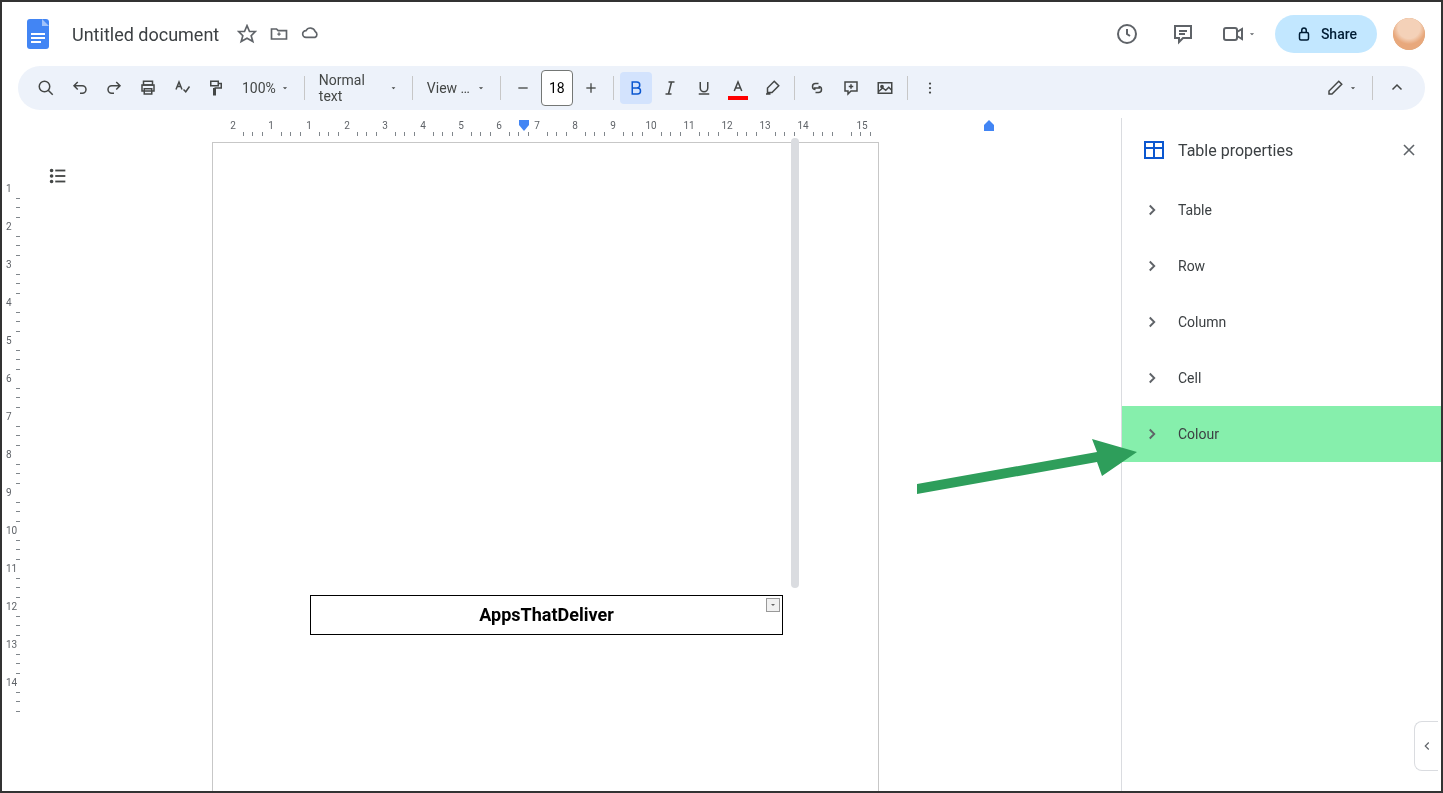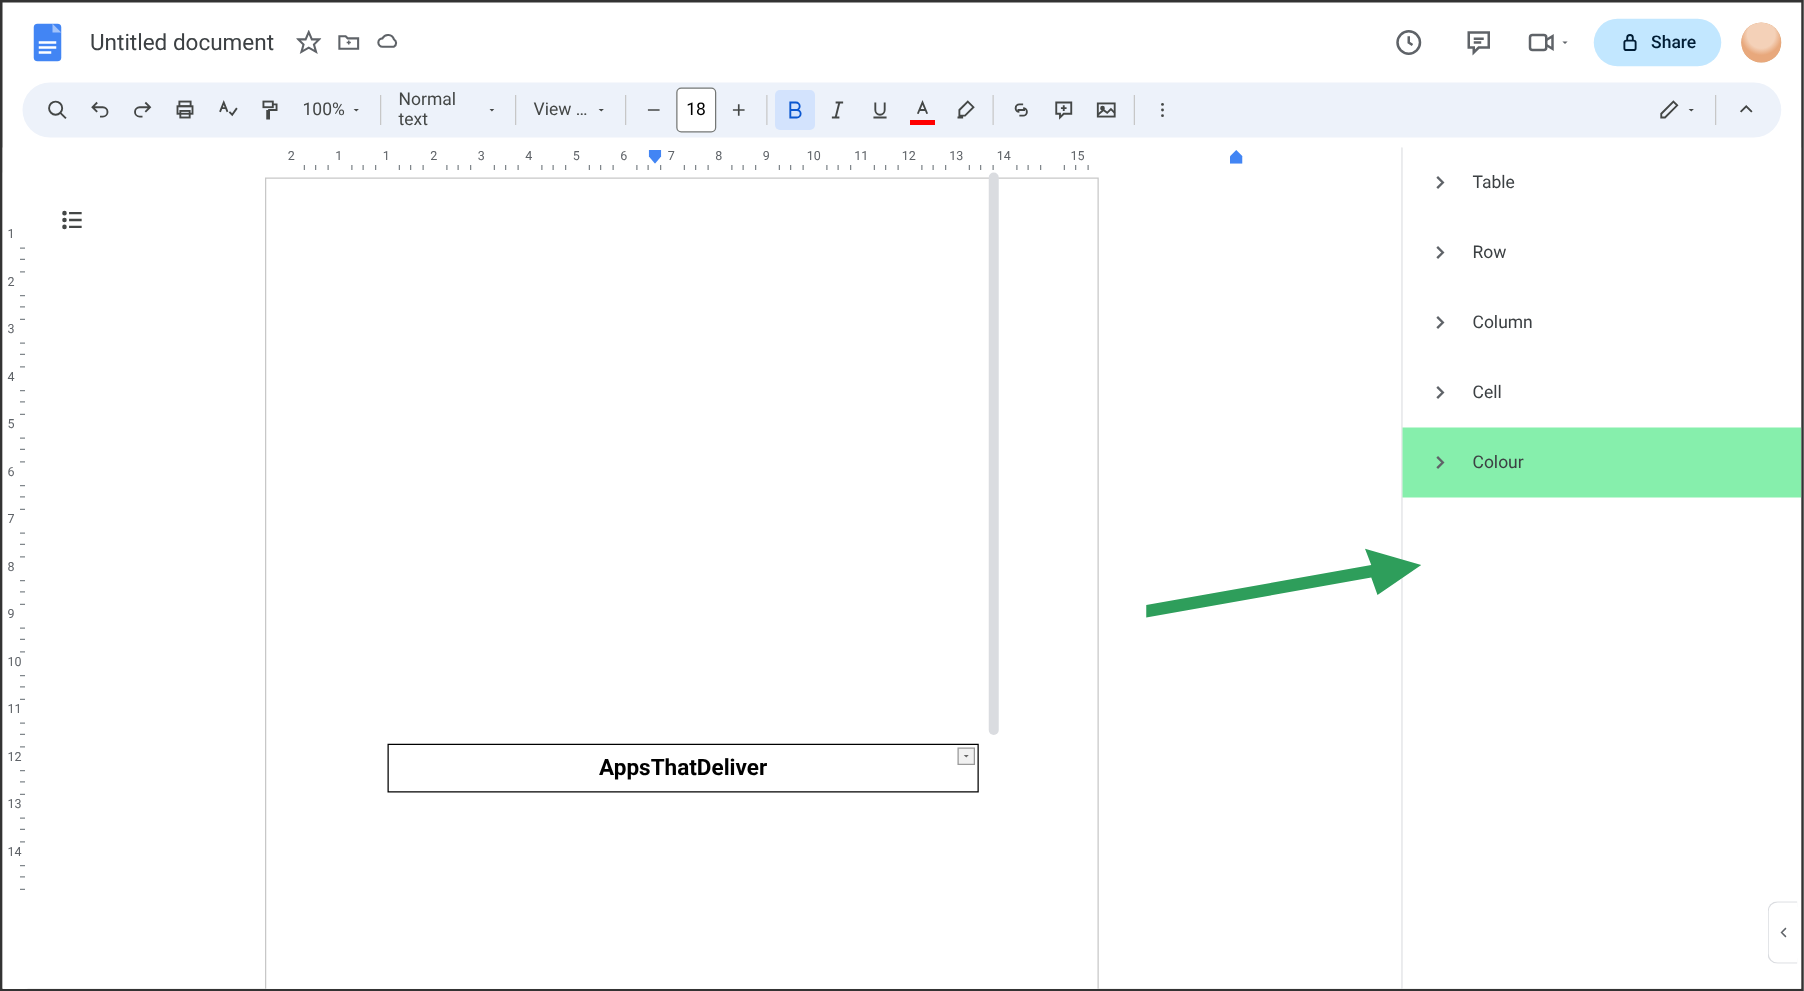--- a/index.html
+++ b/index.html
@@ -454,20 +454,36 @@
                 <path d="M6 9 L12 15 L18 9 Z"></path>
               </svg>
             </div>
         </div>
       </div>
     </div>
     <div class="scrollbar-v"></div>
   </div>
 
   <div class="side-panel">
+    <div class="panel-header">
+      <span class="panel-icon">
+          <svg width="24" height="24" viewBox="0 0 24 24" fill="none" stroke="currentColor" stroke-width="2">
+            <rect x="3" y="4" width="18" height="16"></rect>
+            <line x1="3" y1="10" x2="21" y2="10"></line>
+            <line x1="12" y1="4" x2="12" y2="20"></line>
+          </svg>
+        </span>
+      <span class="panel-title">Table properties</span>
+      <span class="panel-close">
+          <svg width="20" height="20" viewBox="0 0 24 24" fill="none" stroke="currentColor" stroke-width="2">
+            <line x1="6" y1="6" x2="18" y2="18"></line>
+            <line x1="6" y1="18" x2="18" y2="6"></line>
+          </svg>
+        </span>
+    </div>
     <div class="panel-section">
       <span class="chevron">
           <svg width="18" height="18" viewBox="0 0 24 24" fill="none" stroke="currentColor" stroke-width="2.5">
             <path d="M9 6 L15 12 L9 18"></path>
           </svg>
         </span>
       <span>Table</span>
     </div>
     <div class="panel-section">
       <span class="chevron">

